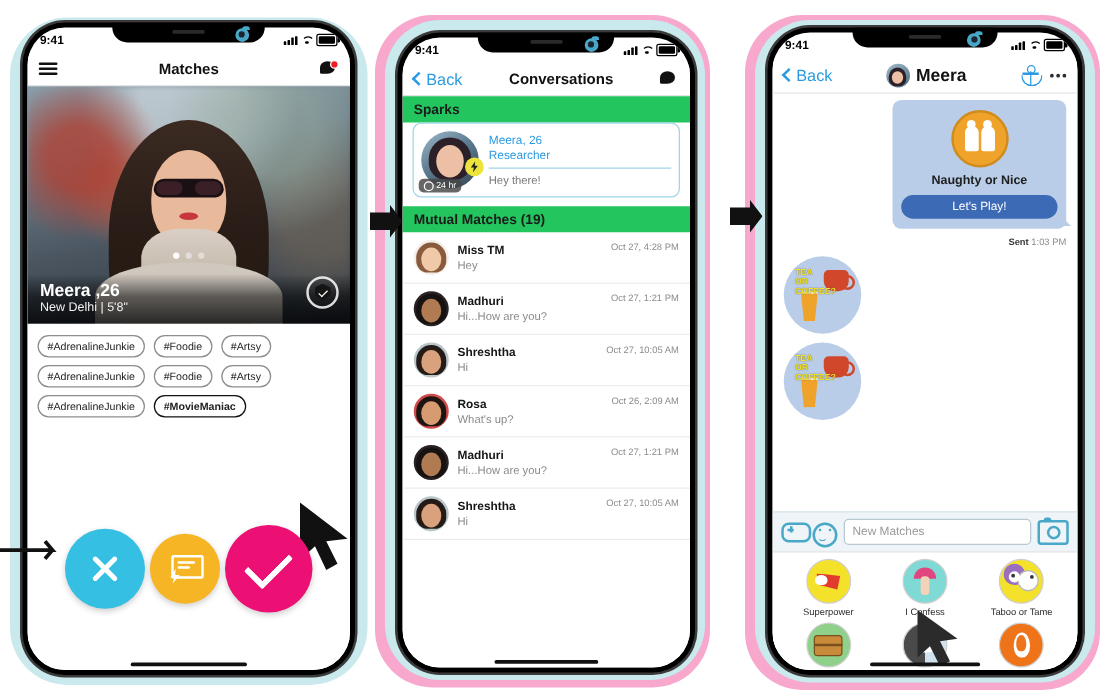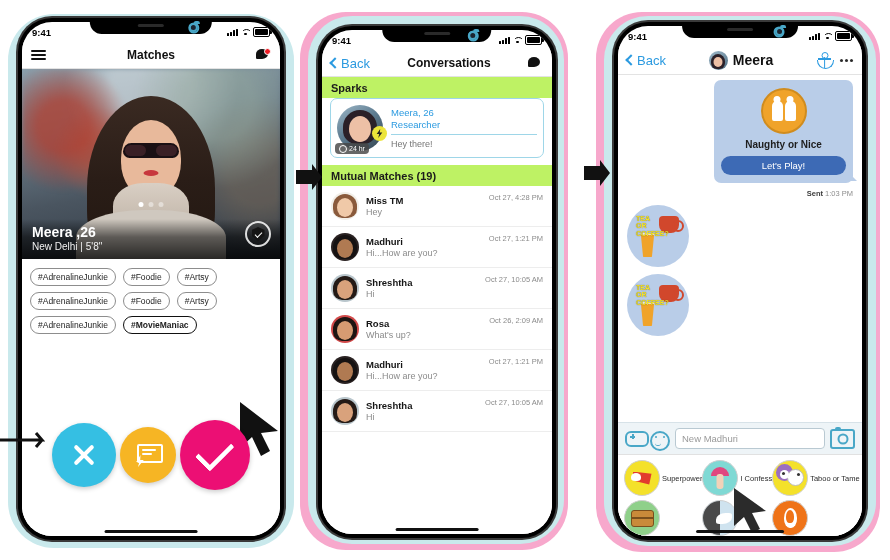--- a/index.html
+++ b/index.html
@@ -131,21 +131,21 @@
   .spark-ic{width:26px;height:22px;position:relative;}
   .spark-ic .card{position:absolute;left:2px;top:0;width:22px;height:15px;border:2.2px solid #fff;
     border-radius:2px;}
   .spark-ic .card i{position:absolute;left:3px;height:2px;background:#fff;border-radius:1px;display:block;}
   .spark-ic .card i:nth-child(1){top:3px;width:14px;}
   .spark-ic .card i:nth-child(2){top:7px;width:10px;}
   .spark-ic .bolt{position:absolute;left:0;bottom:-1px;width:10px;height:12px;background:#fff;
     clip-path:polygon(55% 0,12% 58%,44% 58%,30% 100%,88% 42%,52% 42%);}
 
   
-  .sec-head{flex:none;padding:5px 9px 4px;font-size:11px;font-weight:bold;color:#1b1b1b;background:#bef264;}
+  .sec-head{flex:none;padding:5px 9px 4px;font-size:11px;font-weight:bold;color:#1b1b1b;background:#22c55e;}
   .spark-card{flex:none;margin:0 8px 7px;border:1px solid #9ed6e8;border-radius:7px;
               padding:6px;display:flex;gap:8px;background:#fff;}
   .spark-av{width:46px;height:46px;border-radius:50%;position:relative;flex:none;
     background:linear-gradient(145deg,#9fb9c9,#5d7b90 45%,#33434f);overflow:visible;}
   .spark-av .f{position:absolute;left:50%;top:24%;transform:translateX(-50%);width:22px;height:26px;
     border-radius:50%;background:#edc0a6;}
   .spark-av .h{position:absolute;left:50%;top:10%;transform:translateX(-50%);width:34px;height:34px;
     border-radius:50% 50% 40% 40%;background:#2b2028;}
   .spark-av .inner{position:absolute;inset:0;border-radius:50%;overflow:hidden;}
   .spark-badge{position:absolute;right:-4px;bottom:10px;width:15px;height:15px;border-radius:50%;
@@ -221,21 +221,21 @@
   .msgbox{flex:1;background:#fff;border:1px solid #b9c9d2;border-radius:4px;padding:4px 6px;
     font-size:9.5px;color:#9a9a9a;}
   .cam{width:21px;height:16px;border:2px solid #49a7c7;border-radius:3px;position:relative;flex:none;}
   .cam::before{content:"";position:absolute;left:50%;top:50%;transform:translate(-50%,-50%);
     width:7px;height:7px;border:2px solid #49a7c7;border-radius:50%;}
   .cam::after{content:"";position:absolute;left:3px;top:-4px;width:6px;height:3px;background:#49a7c7;
     border-radius:2px 2px 0 0;}
 
   .gamegrid{flex:none;background:#fff;padding:5px 6px 0;display:grid;
     grid-template-columns:repeat(3,1fr);row-gap:4px;border-top:1px solid #e1e1e1;}
-  .gcell{display:flex;align-items:center;gap:2px;}
+  .gcell{display:flex;flex-direction:column;align-items:center;gap:2px;}
   .gcircle{width:34px;height:34px;border-radius:50%;border:1.5px solid #cfcfcf;position:relative;
     overflow:hidden;display:flex;align-items:center;justify-content:center;}
   .glabel{font-size:7.5px;color:#2b2b2b;white-space:nowrap;}
 </style>
 </head>
 <body>
 
 <div class="stage">
 
   <div class="brush blue" style="left:8px;top:14px;width:286px;height:534px;border-radius:46px;"></div>
@@ -554,21 +554,21 @@
         <div class="inputbar">
           <div class="ib-ic">
               <div class="pad"></div>
             </div>
           <div class="ib-ic">
               <div class="smiley">
                 <i></i>
                 <i></i>
               </div>
             </div>
-          <div class="msgbox">New Madhuri</div>
+          <div class="msgbox">New Matches</div>
           <div class="cam"></div>
         </div>
 
         <div class="gamegrid">
           <div class="gcell">
             <div class="gcircle" style="background:#f4e12a;">
               <div style="width:19px;height:13px;background:#e23b2e;clip-path:polygon(0 0,100% 18%,88% 100%,8% 72%);"></div>
               <div style="position:absolute;left:6px;top:12px;width:10px;height:8px;background:#fff;border-radius:50% 50% 40% 40%;"></div>
             </div>
             <div class="glabel">Superpower</div>

